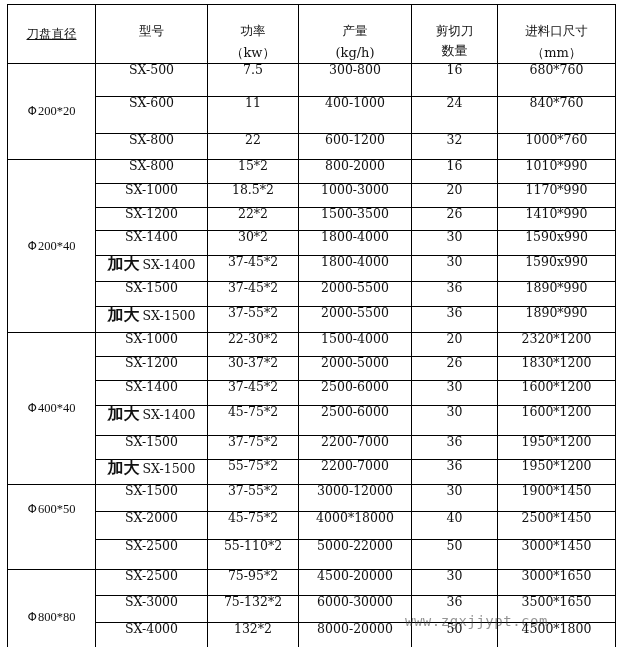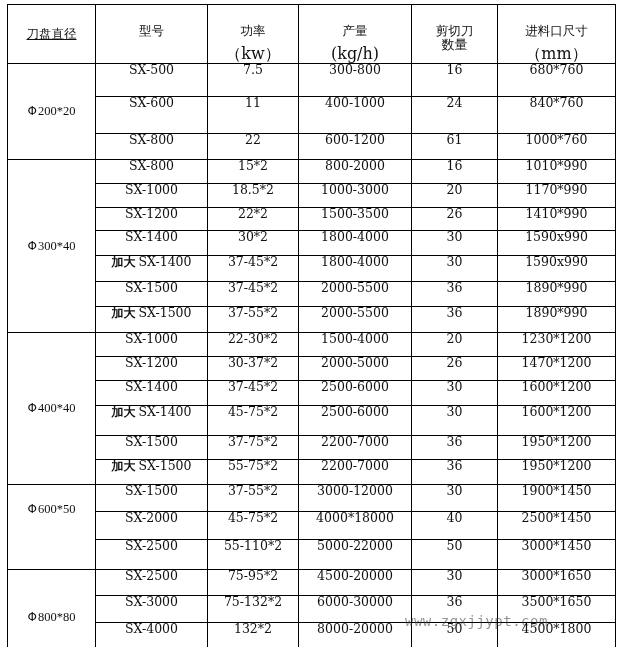--- a/index.html
+++ b/index.html
@@ -10,27 +10,27 @@
   table.spec td, table.spec th { border: 1px solid #000; padding: 0; text-align: center;
                font-weight: normal; font-size: 12.5px; line-height: 1; }
   .col-dia { width: 88px; }
   .col-model { width: 112px; }
   .col-power { width: 91px; }
   .col-output { width: 113px; }
   .col-blades { width: 86px; }
   .col-inlet { width: 118px; }
   thead th { height: 58px; vertical-align: top; font-family: "DejaVu Sans", "Liberation Sans", sans-serif; font-size: 13px; }
   thead th .l1 { display: block; margin-top: 20px; }
-  thead th .l2 { display: block; margin-top: 8px; font-family: "DejaVu Serif", serif; font-size: 16px; }
+  thead th .l2 { display: block; margin-top: 8px; font-family: "DejaVu Serif", serif; font-size: 13px; }
   thead th.hdr-dia { vertical-align: middle; text-align: center; text-decoration: underline; }
   td.dia { text-align: left; padding-left: 8px; font-family: "Liberation Serif", serif; font-size: 12.5px; }
   td.dia.top { vertical-align: top; padding-top: 18px; }
   td.dia.mid { vertical-align: middle; }
   td.cell { vertical-align: top; padding-top: 5px; }
-  .big { font-family: "DejaVu Sans", sans-serif; font-weight: bold; font-size: 12px; margin-right: 3px; }
+  .big { font-family: "DejaVu Sans", sans-serif; font-weight: bold; font-size: 16px; margin-right: 3px; }
   .phi { font-family: "DejaVu Sans", sans-serif; font-size: 12px; margin-right: 1px; }
   .watermark { position: absolute; left: 405px; top: 613px; font-family: "DejaVu Sans Mono", "Liberation Mono", monospace;
                font-size: 14px; color: rgba(60,60,60,0.55); letter-spacing: 0.5px; pointer-events: none; }
 </style>
 </head>
 <body>
 
 <table class="spec">
   <colgroup>
     <col class="col-dia">
@@ -49,21 +49,21 @@
       <th>
           <span class="l1">功率</span>
           <span class="l2">（kw）</span>
         </th>
       <th>
           <span class="l1">产量</span>
           <span class="l2">(kg/h)</span>
         </th>
       <th>
           <span class="l1">剪切刀</span>
-          <span class="l2" style="font-family:Liberation Serif, serif;font-size:13px;margin-top:0">数量</span>
+          <span class="l2" style="font-family:Liberation Serif, serif;font-size:13px;margin-top:6px">数量</span>
         </th>
       <th>
           <span class="l1">进料口尺寸</span>
           <span class="l2">（mm）</span>
         </th>
     </tr>
   </thead>
   <tbody id="tbody">
       <tr style="height: 33px;">
         <td class="dia mid" rowspan="3"><span class="phi">Φ</span><span>200*20</span></td>
@@ -77,25 +77,25 @@
         <td class="cell"><span>SX-600</span></td>
         <td class="cell"><span>11</span></td>
         <td class="cell"><span>400-1000</span></td>
         <td class="cell"><span>24</span></td>
         <td class="cell"><span>840*760</span></td>
       </tr>
       <tr style="height: 26px;">
         <td class="cell"><span>SX-800</span></td>
         <td class="cell"><span>22</span></td>
         <td class="cell"><span>600-1200</span></td>
-        <td class="cell"><span>61</span></td>
+        <td class="cell"><span>32</span></td>
         <td class="cell"><span>1000*760</span></td>
       </tr>
       <tr style="height: 24px;">
-        <td class="dia mid" rowspan="7"><span class="phi">Φ</span><span>300*40</span></td>
+        <td class="dia mid" rowspan="7"><span class="phi">Φ</span><span>200*40</span></td>
         <td class="cell"><span>SX-800</span></td>
         <td class="cell"><span>15*2</span></td>
         <td class="cell"><span>800-2000</span></td>
         <td class="cell"><span>16</span></td>
         <td class="cell"><span>1010*990</span></td>
       </tr>
       <tr style="height: 24px;">
         <td class="cell"><span>SX-1000</span></td>
         <td class="cell"><span>18.5*2</span></td>
         <td class="cell"><span>1000-3000</span></td>
@@ -136,28 +136,28 @@
         <td class="cell"><span>2000-5500</span></td>
         <td class="cell"><span>36</span></td>
         <td class="cell"><span>1890*990</span></td>
       </tr>
       <tr style="height: 24px;">
         <td class="dia mid" rowspan="6"><span class="phi">Φ</span><span>400*40</span></td>
         <td class="cell"><span>SX-1000</span></td>
         <td class="cell"><span>22-30*2</span></td>
         <td class="cell"><span>1500-4000</span></td>
         <td class="cell"><span>20</span></td>
-        <td class="cell"><span>1230*1200</span></td>
+        <td class="cell"><span>2320*1200</span></td>
       </tr>
       <tr style="height: 24px;">
         <td class="cell"><span>SX-1200</span></td>
         <td class="cell"><span>30-37*2</span></td>
         <td class="cell"><span>2000-5000</span></td>
         <td class="cell"><span>26</span></td>
-        <td class="cell"><span>1470*1200</span></td>
+        <td class="cell"><span>1830*1200</span></td>
       </tr>
       <tr style="height: 25px;">
         <td class="cell"><span>SX-1400</span></td>
         <td class="cell"><span>37-45*2</span></td>
         <td class="cell"><span>2500-6000</span></td>
         <td class="cell"><span>30</span></td>
         <td class="cell"><span>1600*1200</span></td>
       </tr>
       <tr style="height: 30px;">
         <td class="cell"><span class="big">加大</span><span>SX-1400</span></td>

